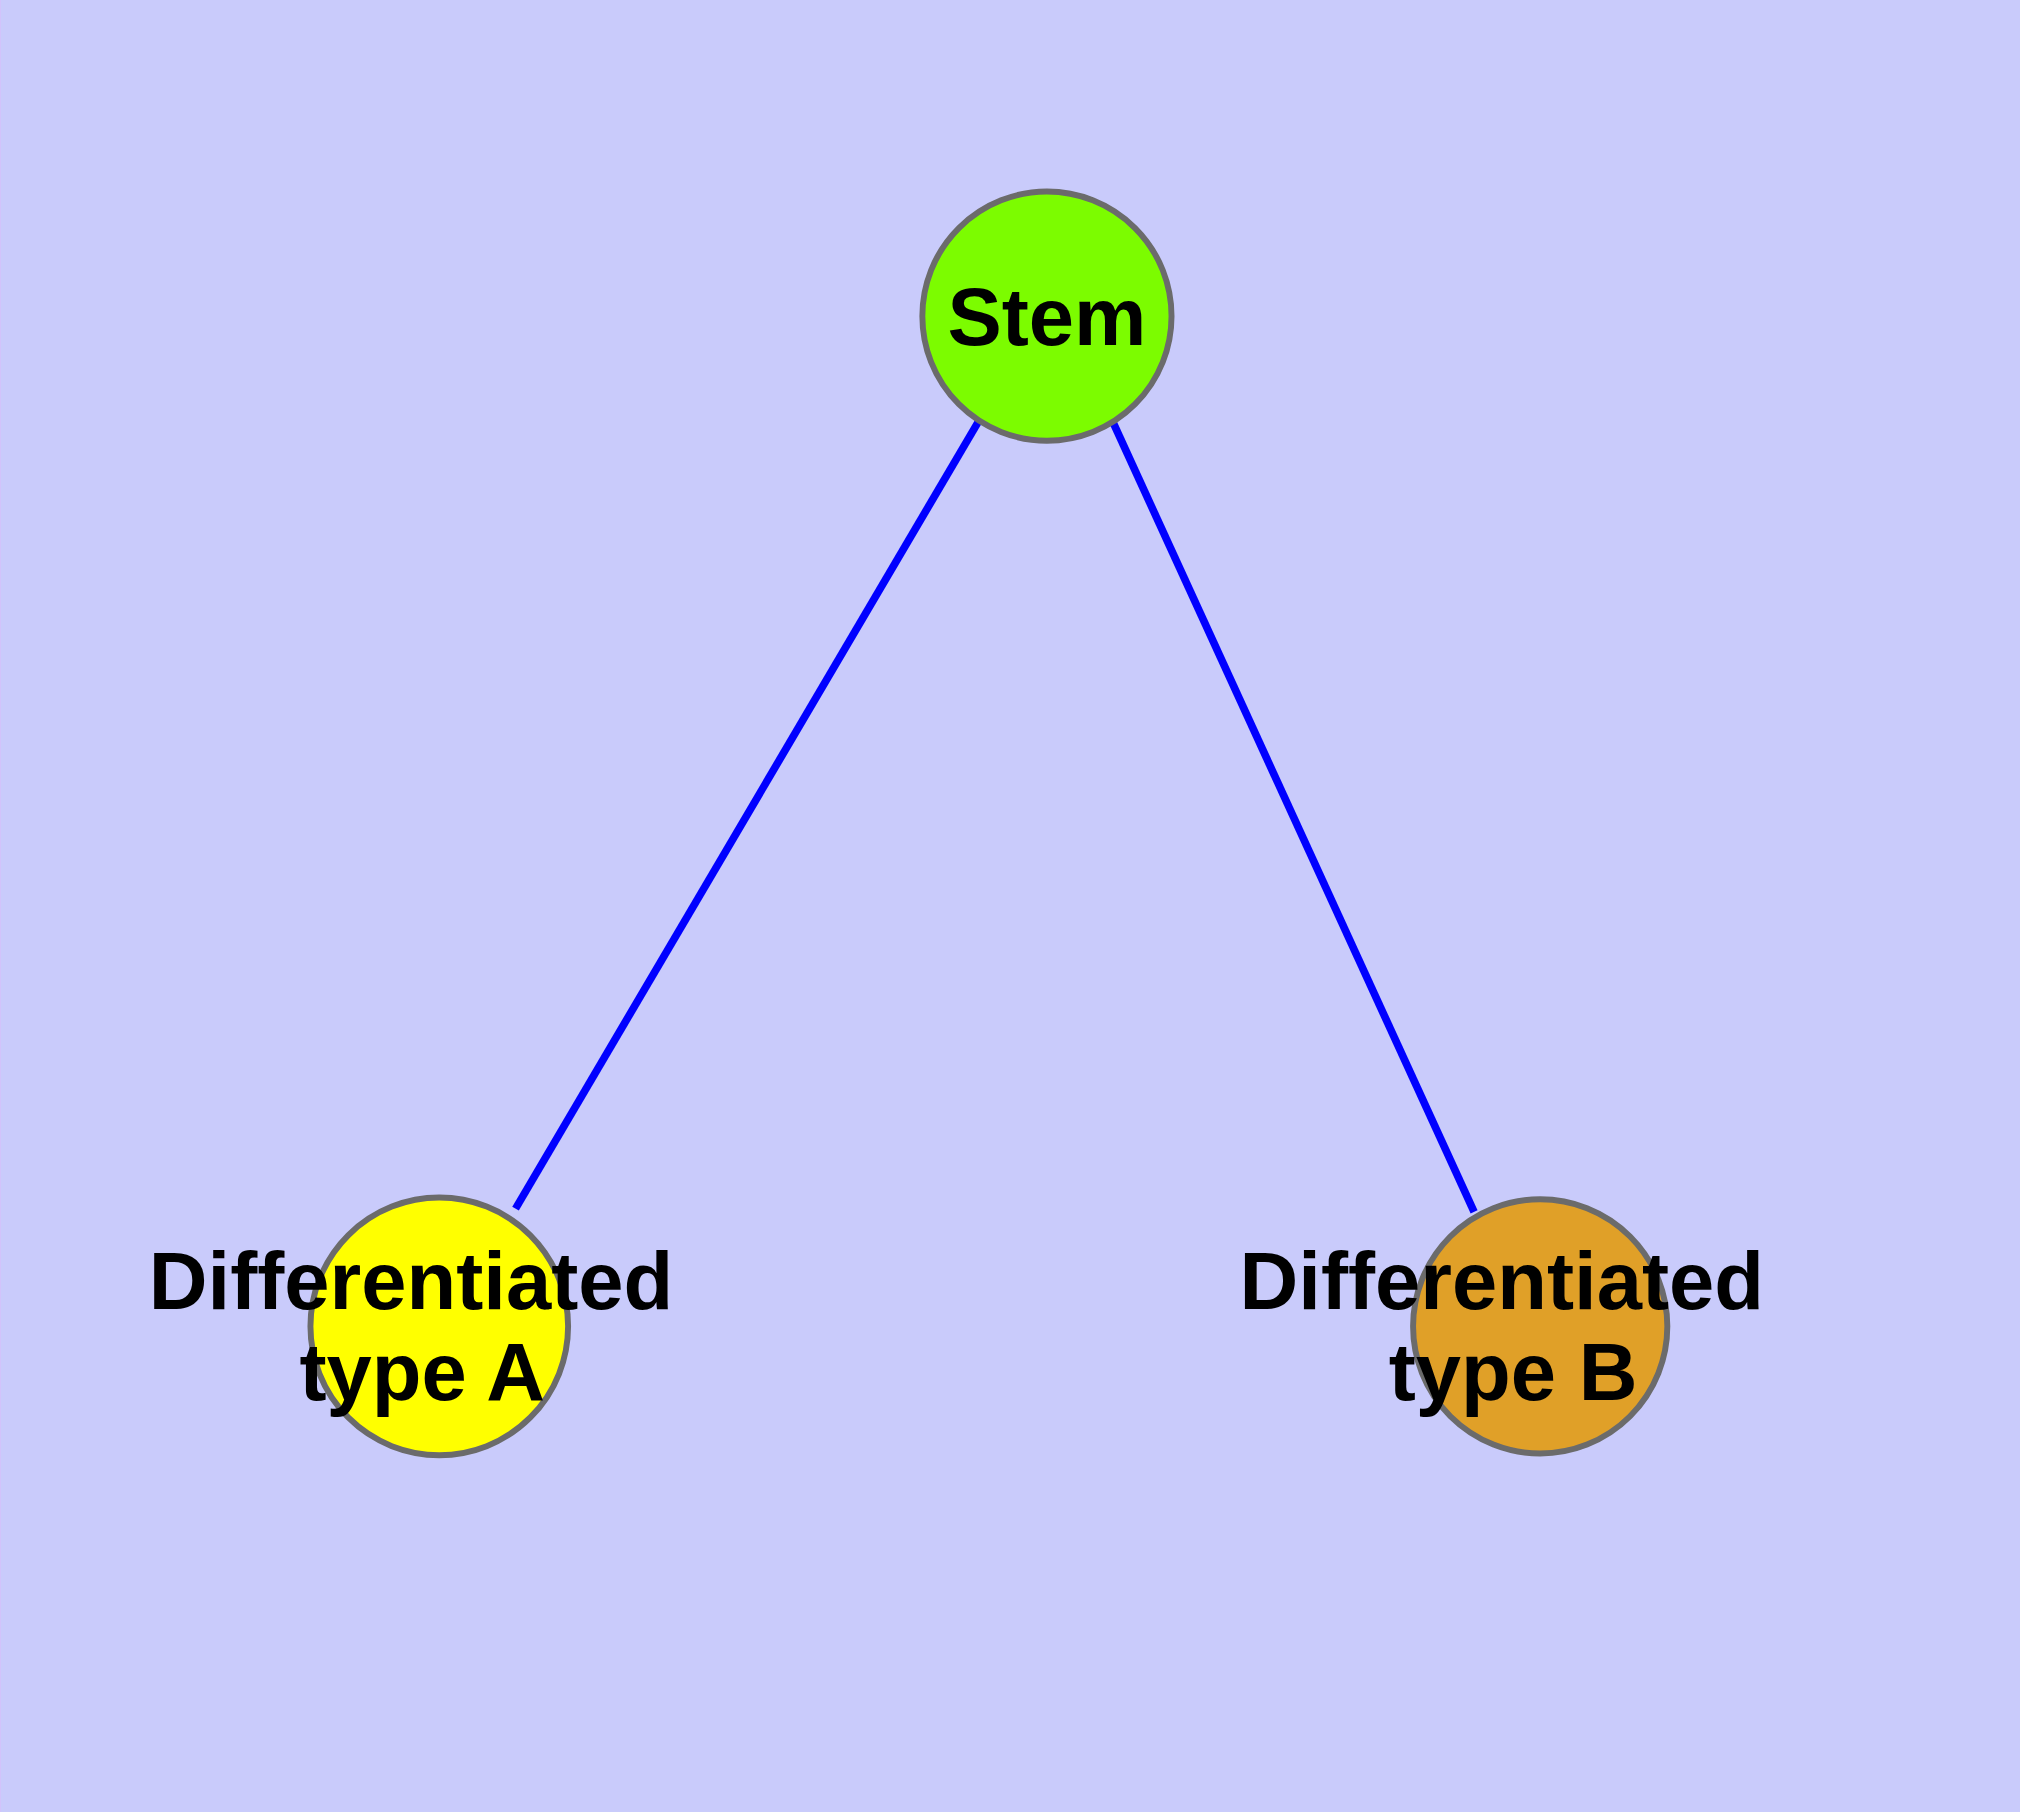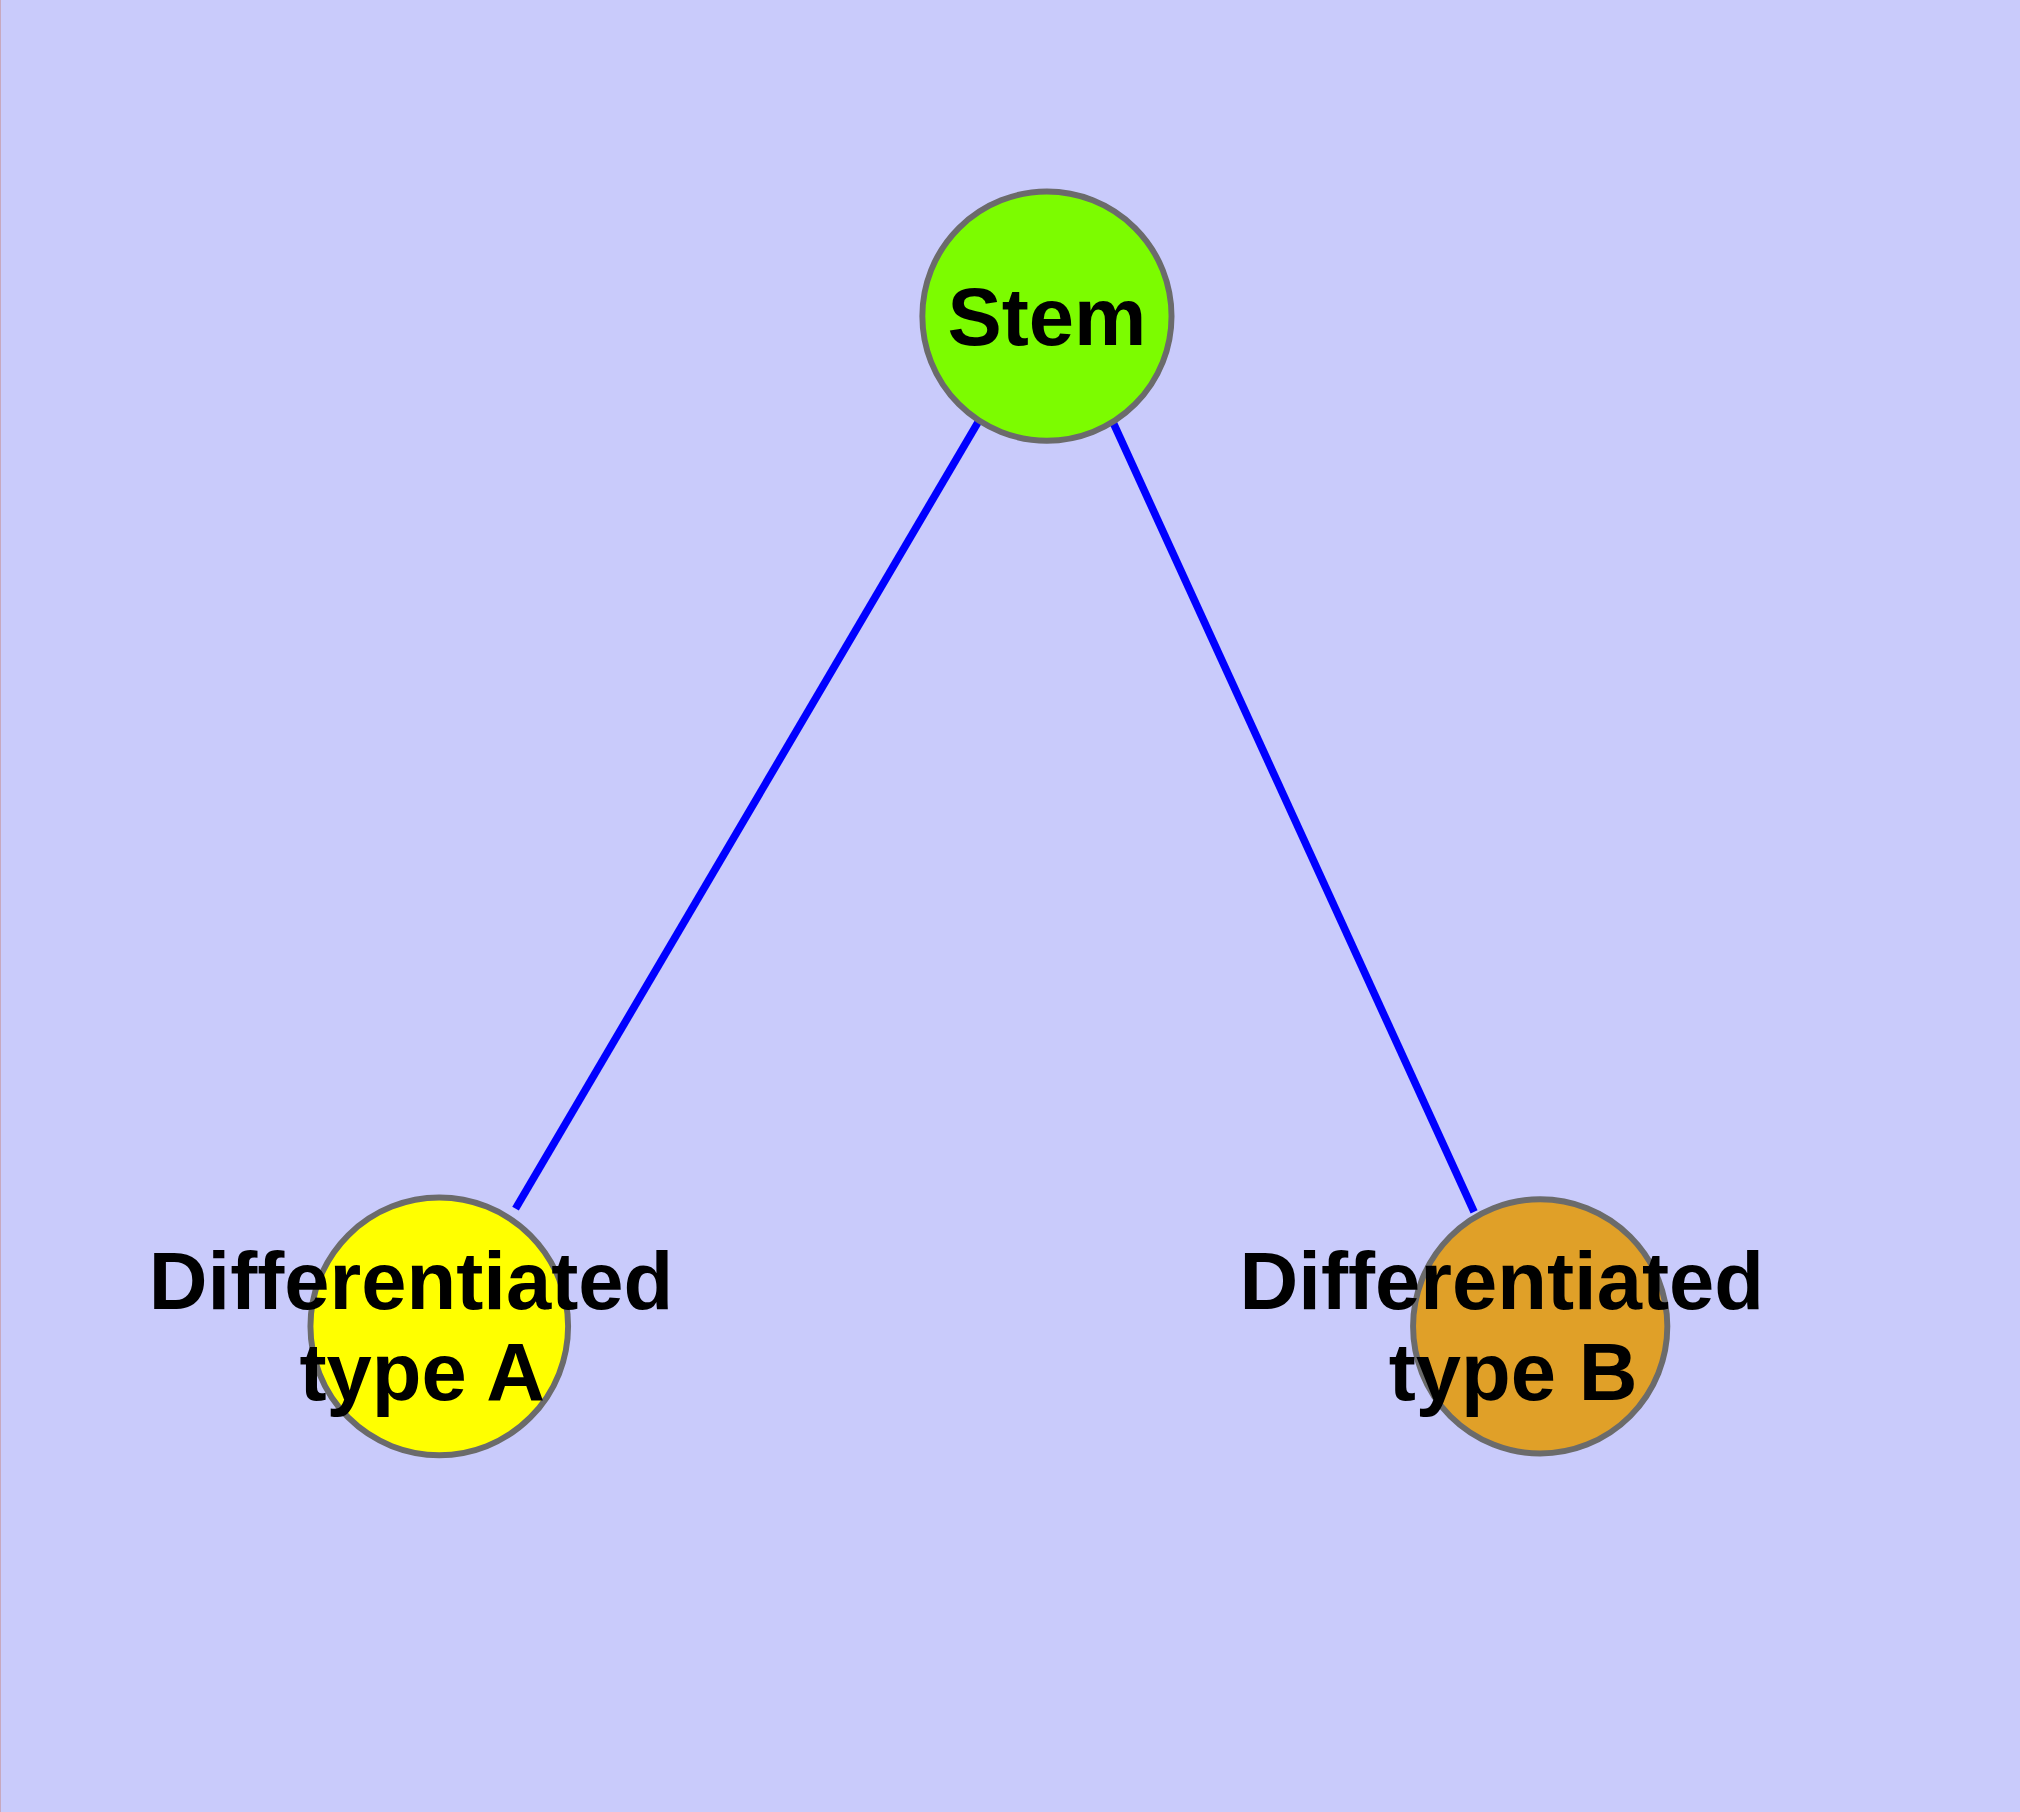--- a/index.html
+++ b/index.html
@@ -24,21 +24,21 @@
     font-weight: bold;
     fill: #000000;
   }
   .edge-line {
     stroke-linecap: butt;
   }
 </style>
 </head>
 <body>
 
-<div id="canvas" style="background: #c2410c; text-align: right;">
+<div id="canvas" style="background: #f0abfc; text-align: right;">
   <svg id="graph-svg" viewBox="0 0 2384 2138" xmlns="http://www.w3.org/2000/svg">
 
     <rect x="0" y="0" width="2384" height="2138" fill="#C9CBFB"></rect>
 
     <g>
       <line class="edge-line" x1="1155" y1="496" x2="608" y2="1426" stroke="#0000FF" stroke-width="9"></line>
       <line class="edge-line" x1="1311" y1="494" x2="1739" y2="1430" stroke="#0000FF" stroke-width="9"></line>
     </g>
 
     <g>

